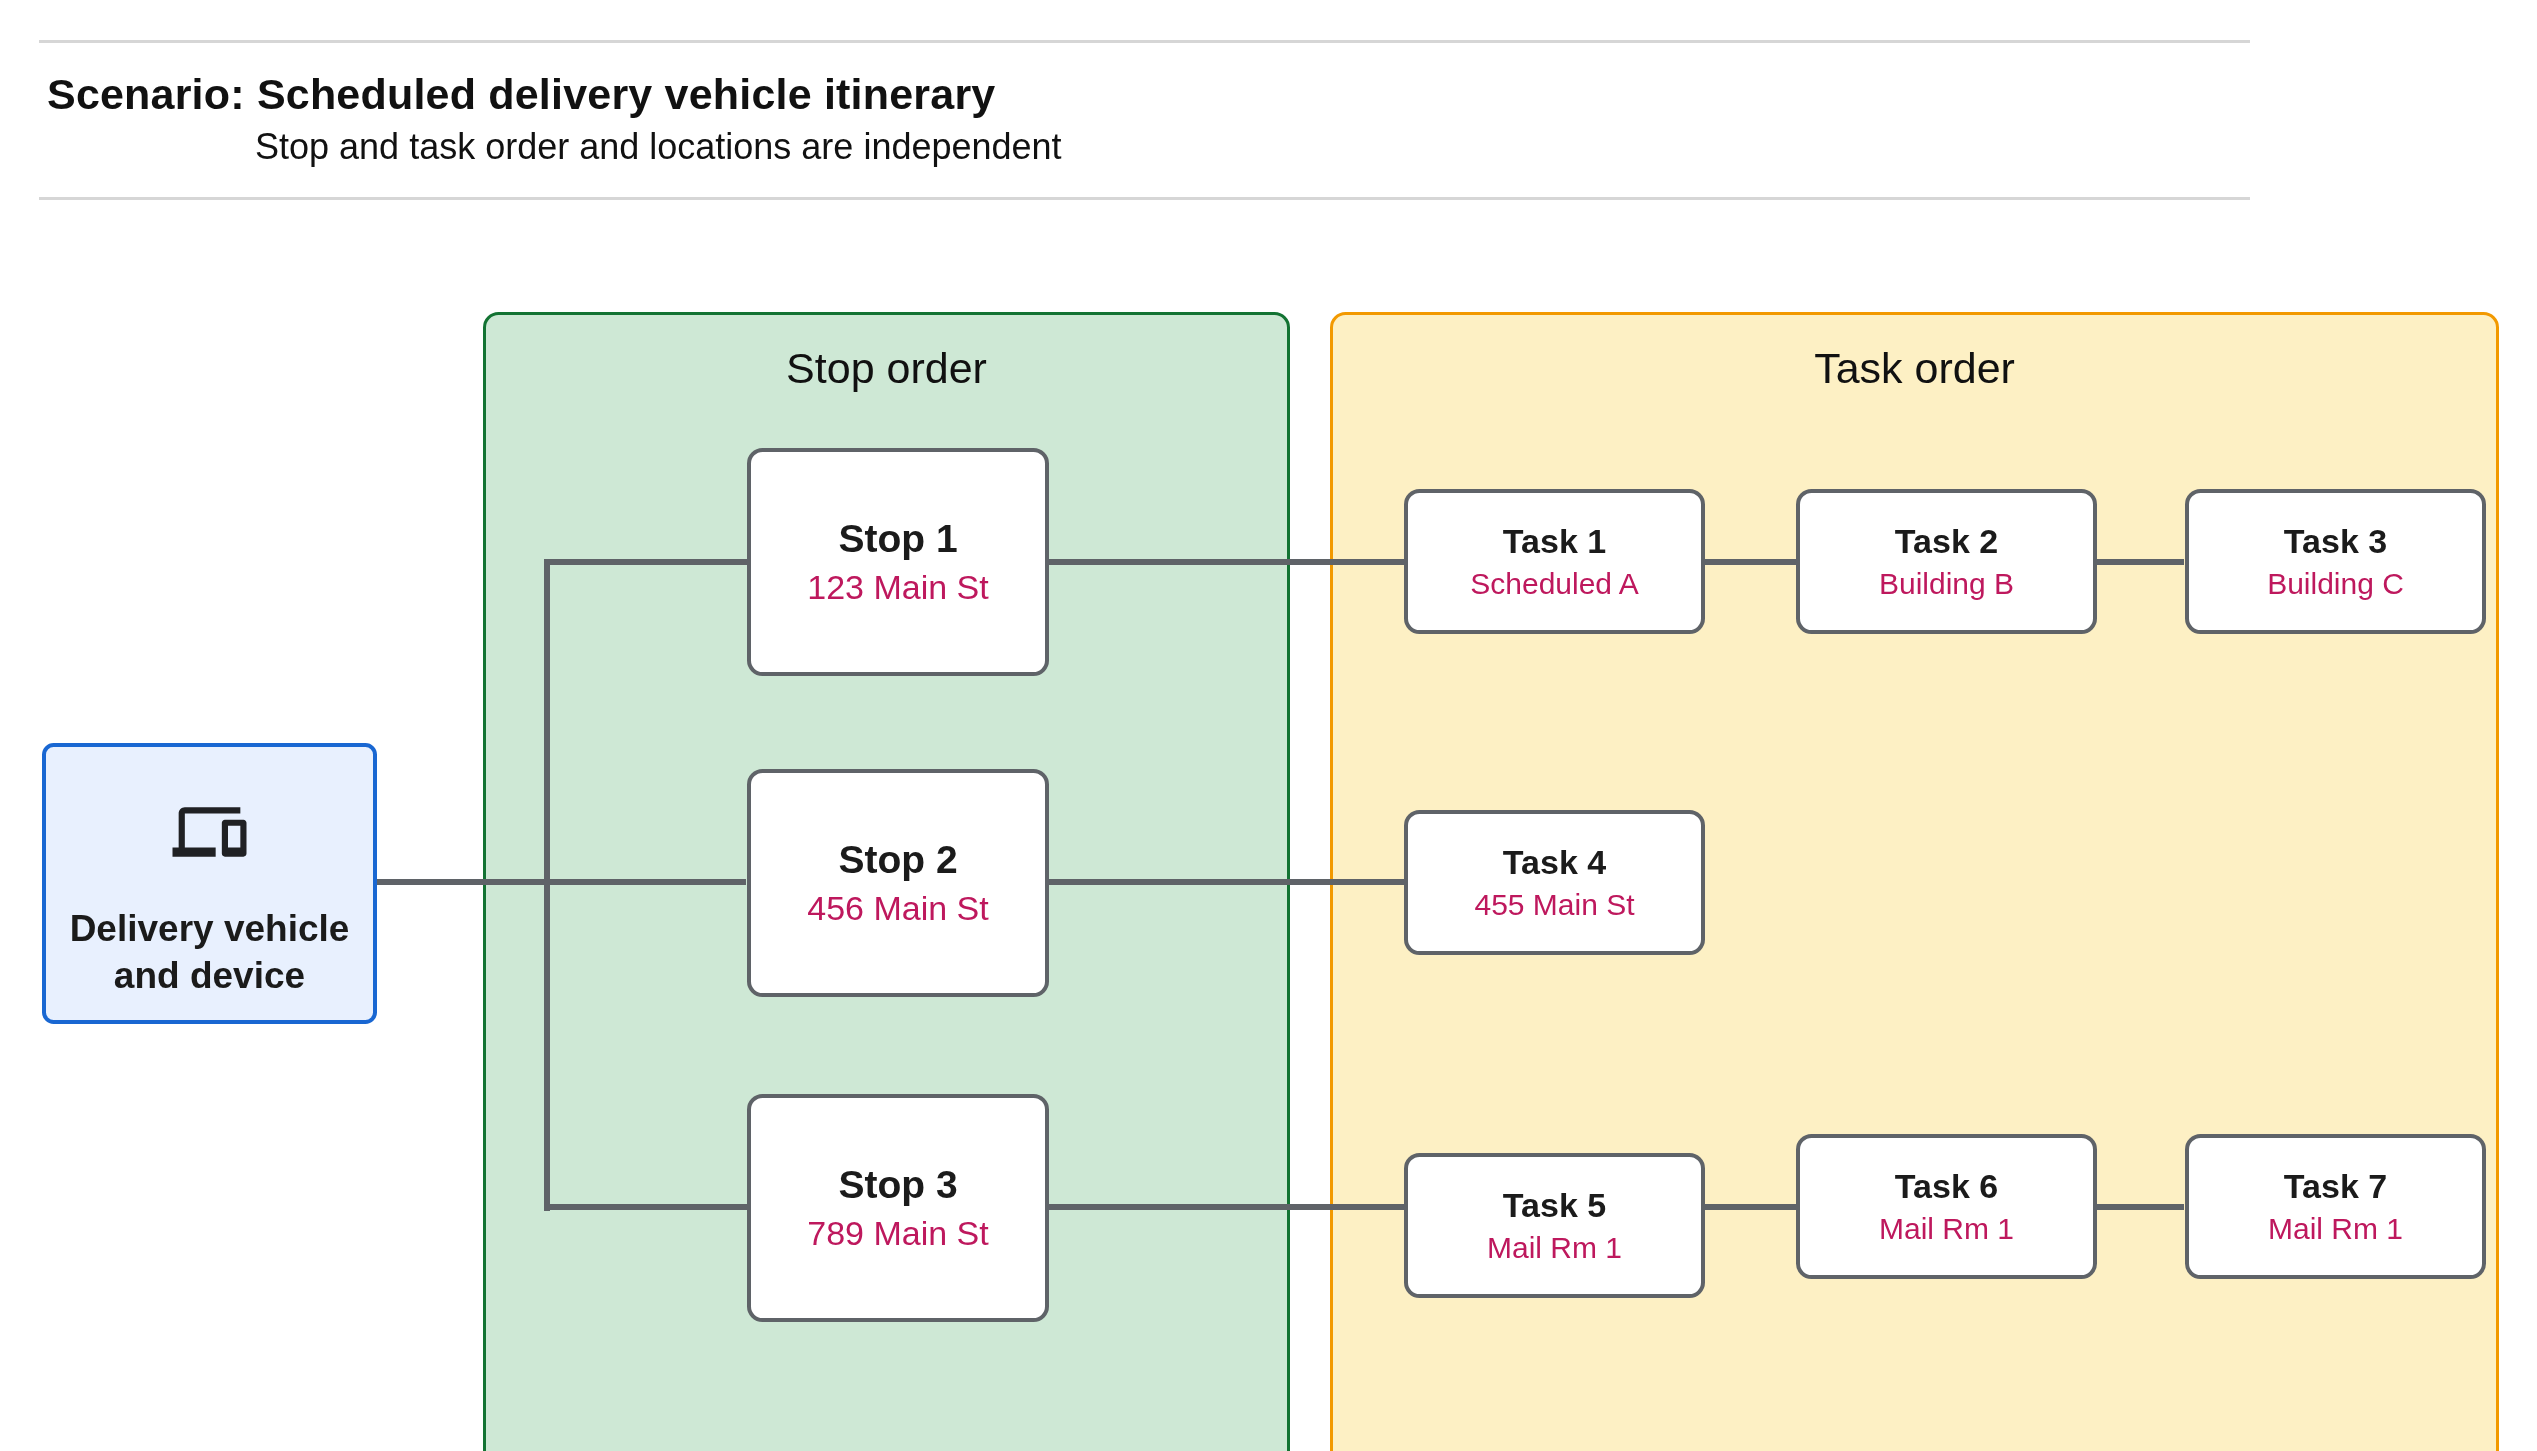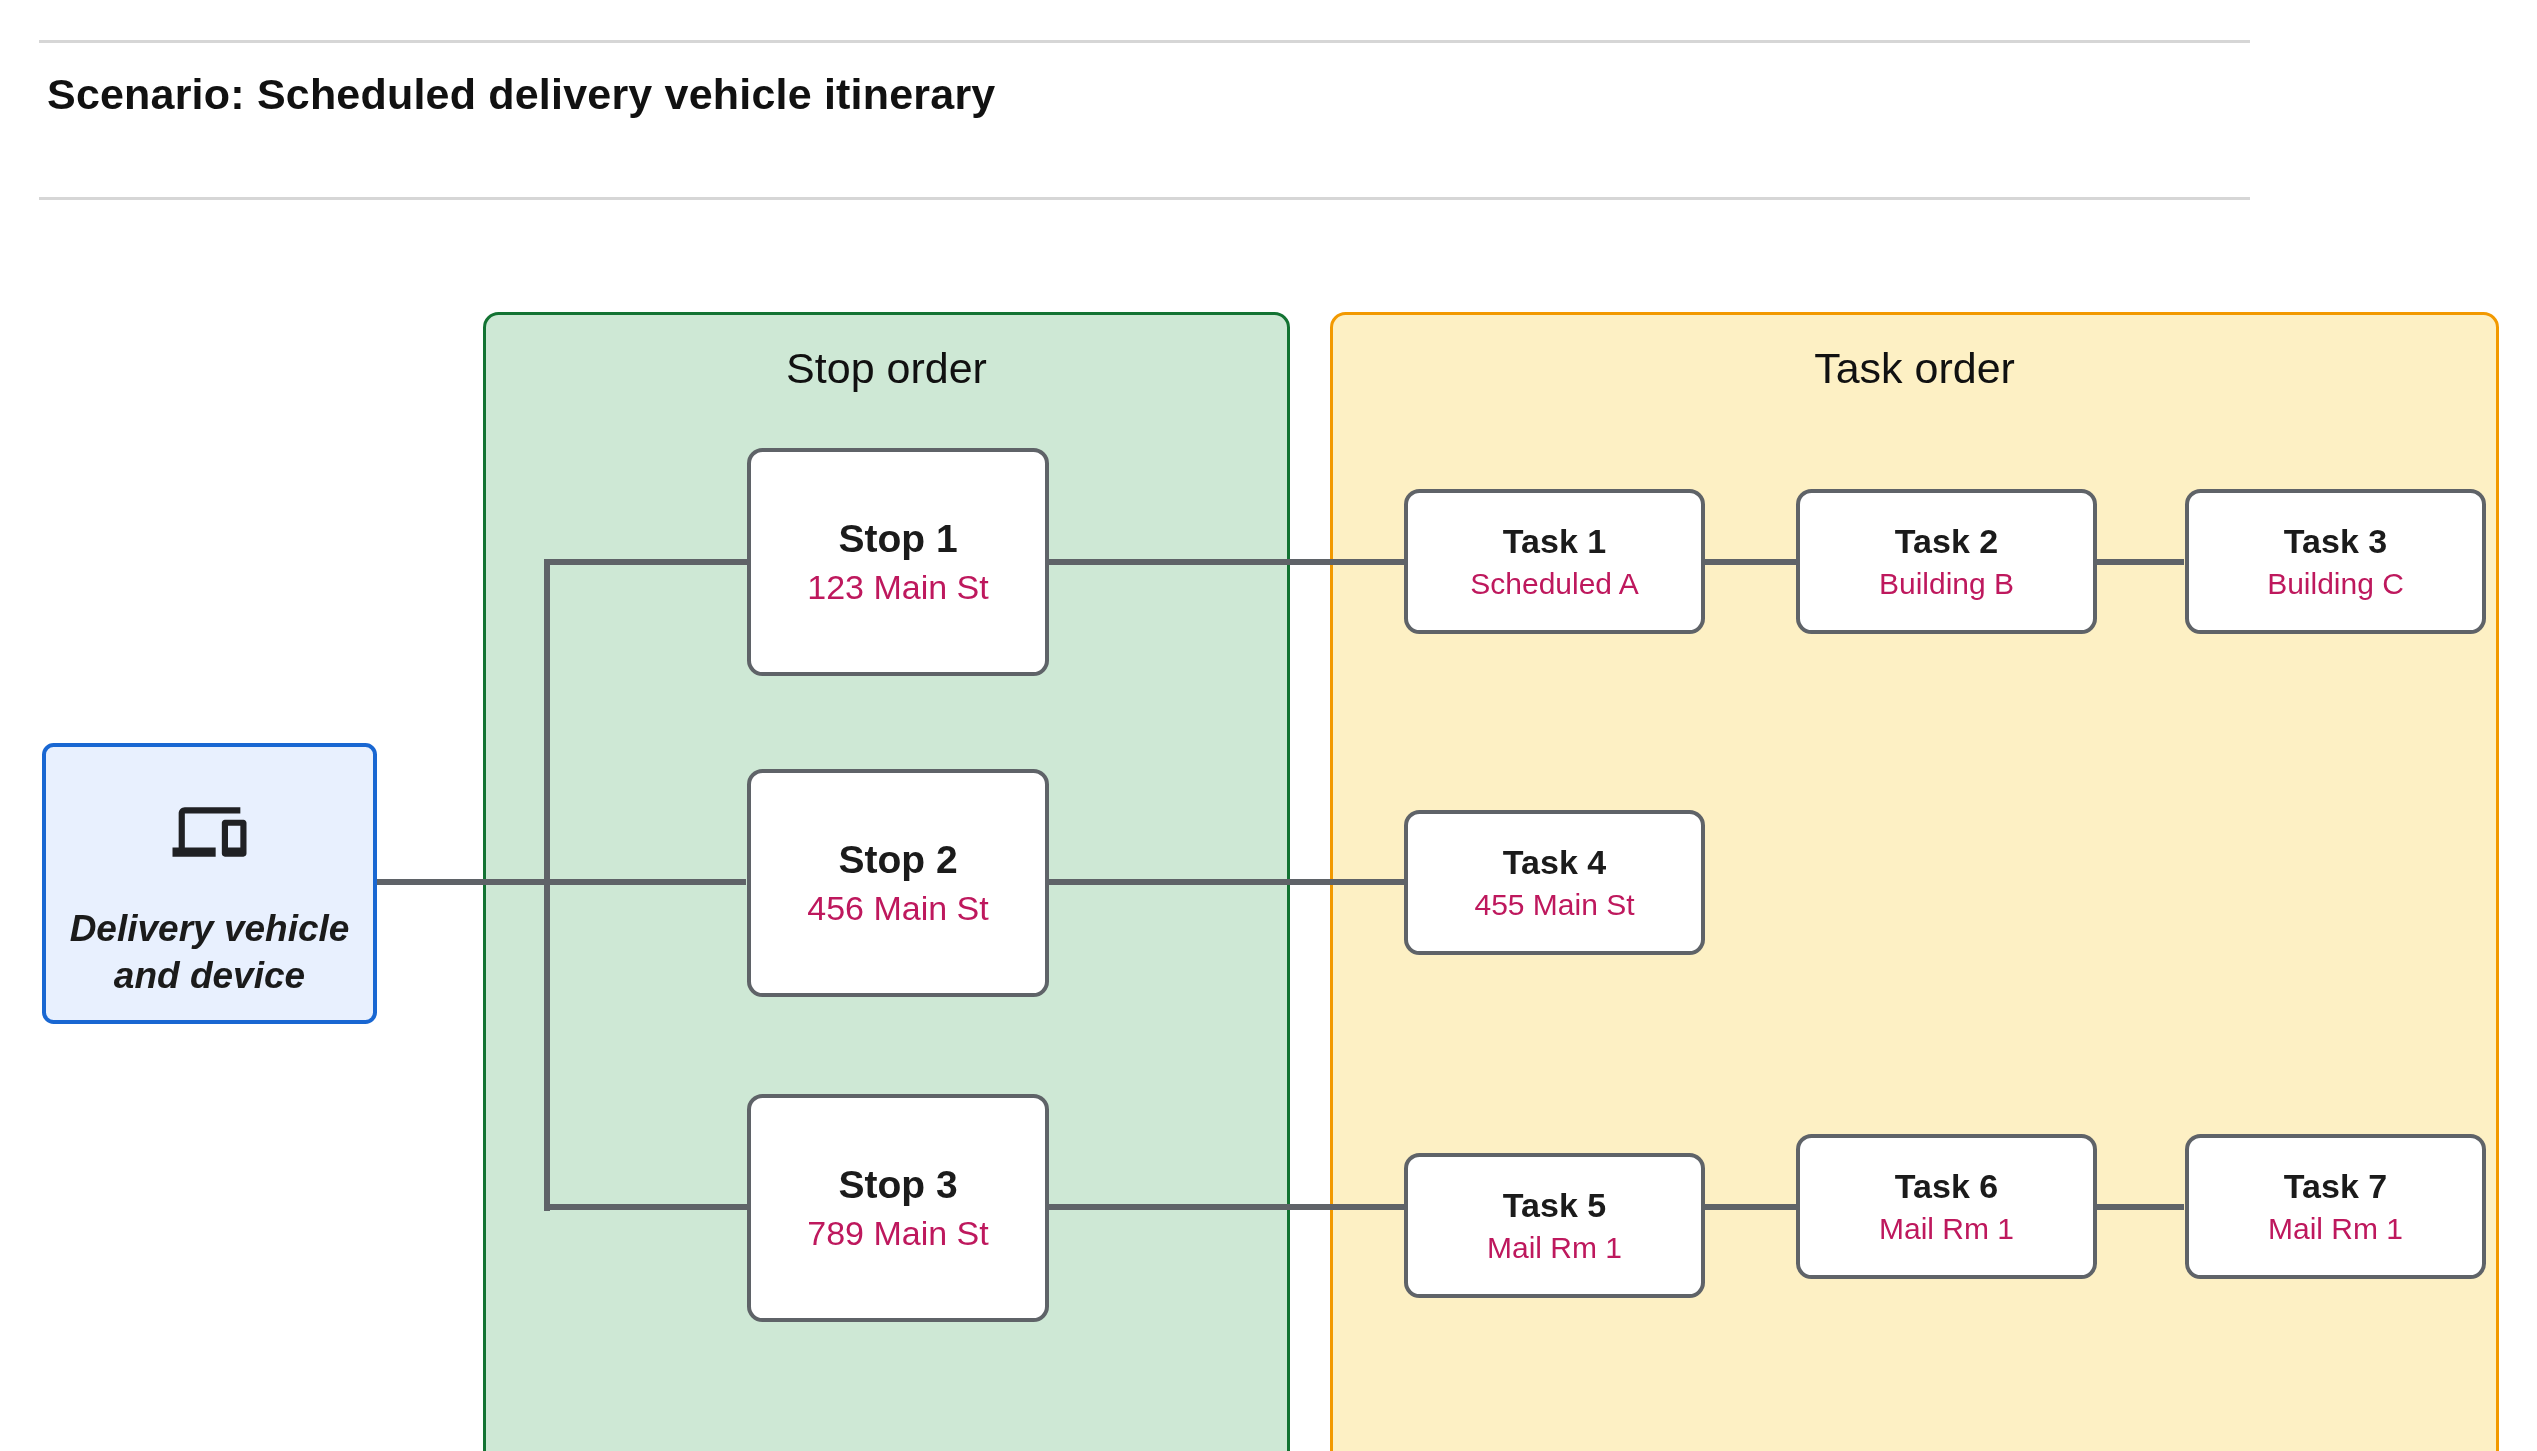--- a/index.html
+++ b/index.html
@@ -29,32 +29,33 @@
 
   .stop-node { left:747px; width:302px; height:228px; }
   .stop-node .node-title { font-size:39px; }
   .stop-node .node-sub { font-size:34px; }
 
   .task-node { width:301px; height:145px; gap:5.8px; }
   .task-node .node-title { font-size:34px; }
   .task-node .node-sub { font-size:30px; }
 
   .vehicle-node { position:absolute; left:42px; top:743px; width:335px; height:281px;
-                  background:#e8f0fe; border:4.8px solid #1967d2; border-radius:11.6px; z-index:3;font-style:italic; }
+                  background:#e8f0fe; border:4.8px solid #1967d2; border-radius:11.6px; z-index:3; }
   .vehicle-icon { position:absolute; top:48px; left:0; width:100%; display:flex; justify-content:center; }
   .vehicle-label { position:absolute; top:158px; left:0; width:100%; text-align:center;
                    font-size:37px; font-weight:700; line-height:1.28; color:#1b1b1b; }
 </style>
 </head>
 <body>
 
 <div class="canvas">
 
   <div class="rule rule-top"></div>
   <div class="title">Scenario: Scheduled delivery vehicle itinerary</div>
+  <div class="subtitle">Stop and task order and locations are independent</div>
   <div class="rule rule-bottom"></div>
 
   <div class="panel panel-stop">
     <div class="panel-title">Stop order</div>
   </div>
   <div class="panel panel-task">
     <div class="panel-title">Task order</div>
   </div>
 
   <div class="edge" style="left:376px; top:879px; width:370px; height:5.8px;"></div>

